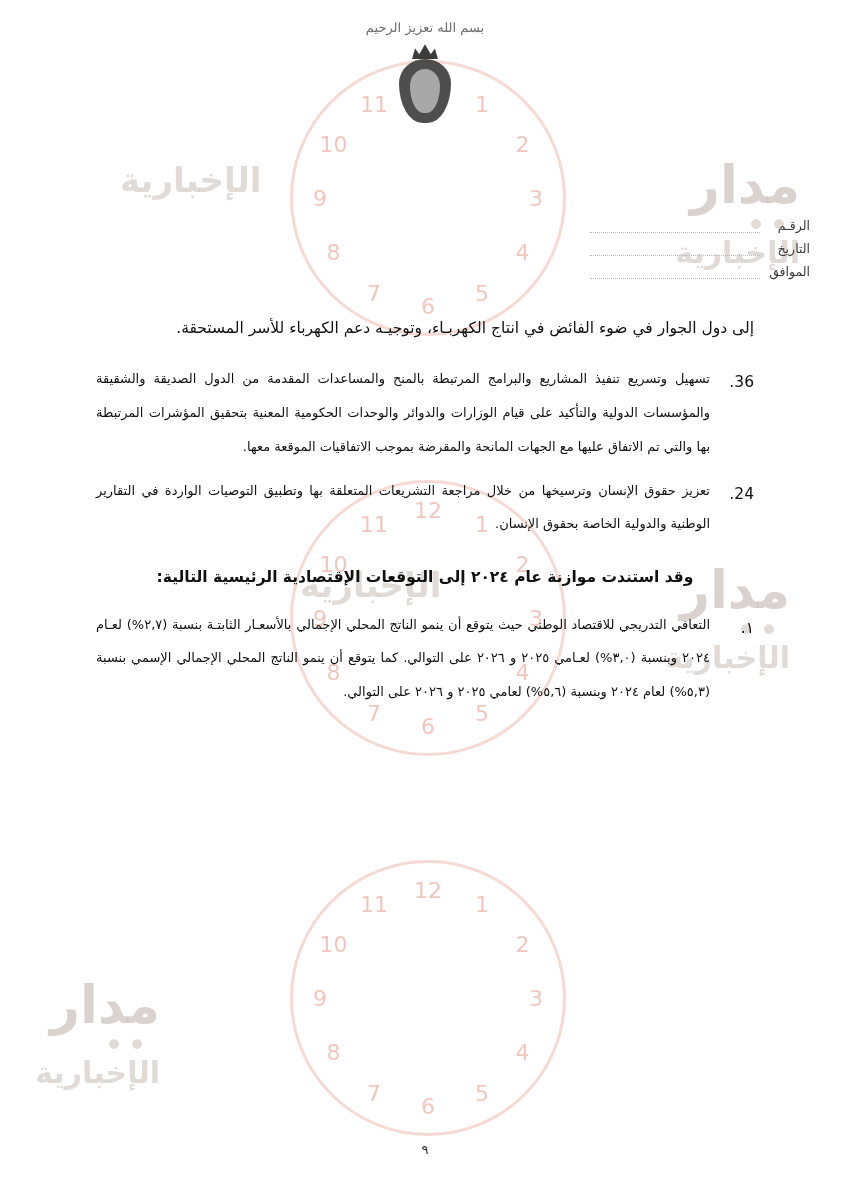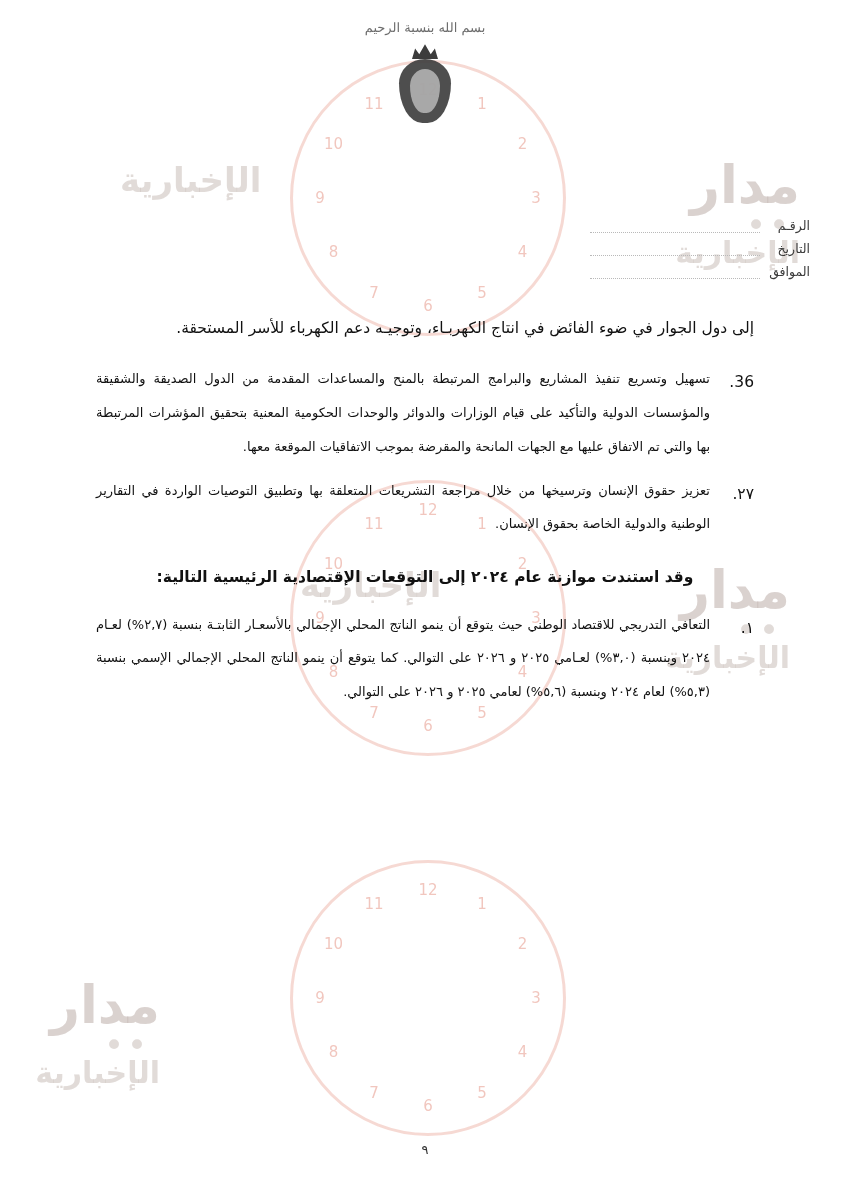--- a/index.html
+++ b/index.html
@@ -26,21 +26,21 @@
   }
   .wm-clock {
     position: absolute;
     border-radius: 50%;
     border: 3px solid rgba(224,128,110,0.30);
     color: rgba(224,128,110,0.45);
     font-family: "DejaVu Sans", sans-serif;
   }
   .wm-clock .num {
     position: absolute;
-    font-size: 15px;
+    font-size: 22px;
     transform: translate(-50%, -50%);
   }
   .wm-text {
     position: absolute;
     color: rgba(200,190,186,0.55);
     font-weight: bold;
     letter-spacing: 1px;
     white-space: nowrap;
   }
   .wm-madar {
@@ -257,21 +257,21 @@
     <div class="wm-text wm-sub" style="right:60px; top:640px;">الإخبارية</div>
     <div class="wm-dots" style="right:68px; top:610px;">••</div>
     <div class="wm-text wm-news" style="left:300px; top:565px;">الإخبارية</div>
 
     <div class="wm-text wm-madar" style="right:690px; top:975px;">مدار</div>
     <div class="wm-text wm-sub" style="right:690px; top:1055px;">الإخبارية</div>
     <div class="wm-dots" style="right:700px; top:1025px;">••</div>
   </div>
 
   <div class="header">
-    <div class="basmala">بسم الله بنسبة الرحيم</div>
+    <div class="basmala">بسم الله تعزيز الرحيم</div>
     <div class="emblem">
       <div class="emblem-crown"></div>
       <div class="emblem-body"></div>
       <div class="emblem-inner"></div>
     </div>
   </div>
 
   <div class="meta">
     <div class="meta-row">
       <span class="meta-label">الرقـم</span>
@@ -290,21 +290,21 @@
   <div class="body">
 
     <p class="para cont">إلى دول الجوار في ضوء الفائض في انتاج الكهربـاء، وتوجيـه دعم الكهرباء للأسر المستحقة.</p>
 
     <div class="list-item">
       <span class="li-num">36.</span>
       <span class="li-text">تسهيل وتسريع تنفيذ المشاريع والبرامج المرتبطة بالمنح والمساعدات المقدمة من الدول الصديقة والشقيقة والمؤسسات الدولية والتأكيد على قيام الوزارات والدوائر والوحدات الحكومية المعنية بتحقيق المؤشرات المرتبطة بها والتي تم الاتفاق عليها مع الجهات المانحة والمقرضة بموجب الاتفاقيات الموقعة معها.</span>
     </div>
 
     <div class="list-item">
-      <span class="li-num">٢٧.</span>
+      <span class="li-num">24.</span>
       <span class="li-text">تعزيز حقوق الإنسان وترسيخها من خلال مراجعة التشريعات المتعلقة بها وتطبيق التوصيات الواردة في التقارير الوطنية والدولية الخاصة بحقوق الإنسان.</span>
     </div>
 
     <div class="heading">وقد استندت موازنة عام ٢٠٢٤ إلى التوقعات الإقتصادية الرئيسية التالية:</div>
 
     <div class="list-item">
       <span class="li-num">١.</span>
       <span class="li-text">التعافي التدريجي للاقتصاد الوطني حيث يتوقع أن ينمو الناتج المحلي الإجمالي بالأسعـار الثابتـة بنسبة (٢,٧%) لعـام ٢٠٢٤ وبنسبة (٣,٠%) لعـامي ٢٠٢٥ و ٢٠٢٦ على التوالي. كما يتوقع أن ينمو الناتج المحلي الإجمالي الإسمي بنسبة (٥,٣%) لعام ٢٠٢٤ وبنسبة (٥,٦%) لعامي ٢٠٢٥ و ٢٠٢٦ على التوالي.</span>
     </div>
 

